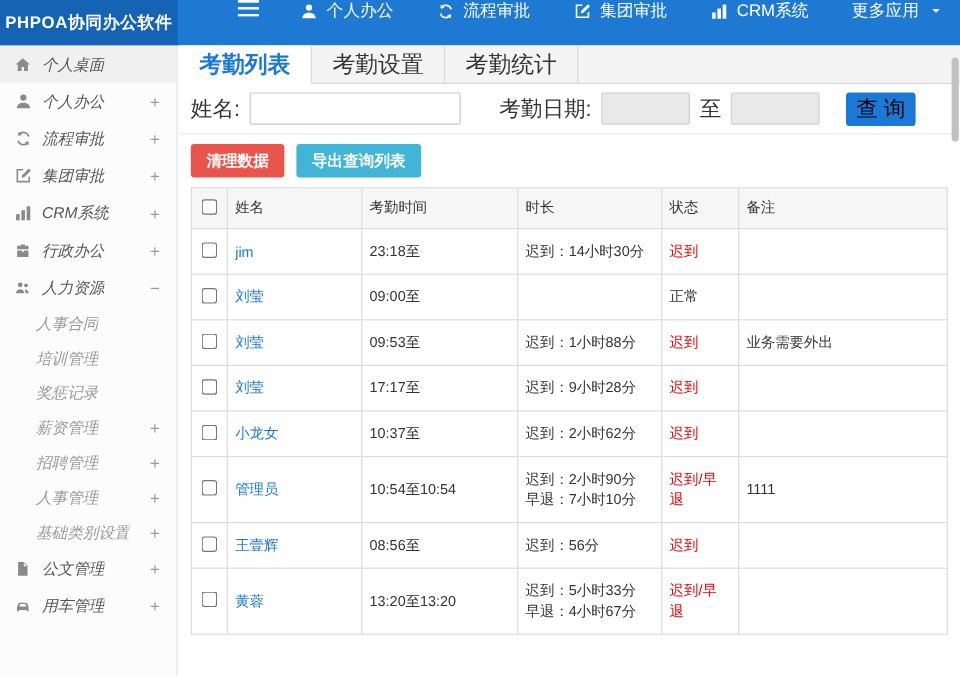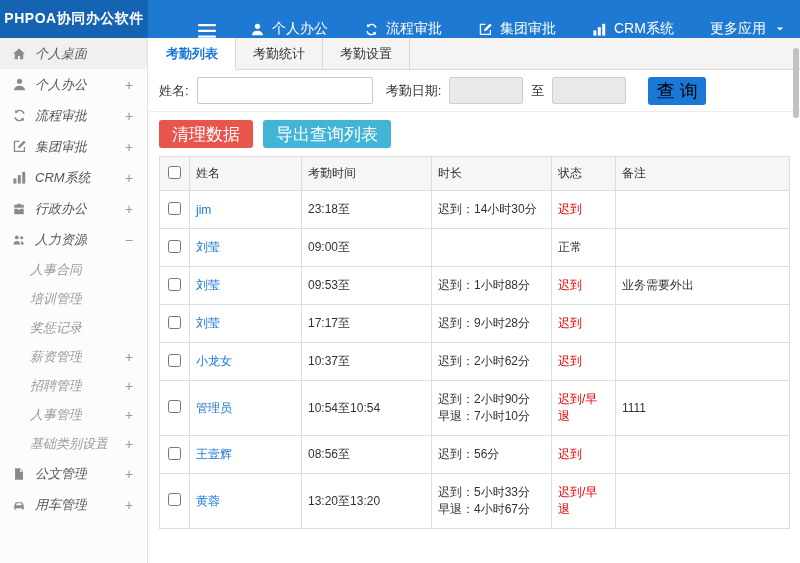--- a/index.html
+++ b/index.html
@@ -6,21 +6,21 @@
   html,body { width:800px; height:563px; overflow:hidden; }
   body {
     font-family:"Liberation Sans","DejaVu Sans",sans-serif;
     font-size:13px; color:#333; background:#fff; position:relative;
   }
   .app { position:absolute; inset:0; }
 
   
   .header {
     position:absolute; top:0; left:0; width:800px; height:38px;
-    background:var(--header-bg); color:#fff; display:flex; align-items:flex-end;
+    background:var(--header-bg); color:#fff; display:flex; align-items:flex-start;
   }
   .logo {
     width:148px; height:38px; background:var(--logo-bg);
     display:flex; align-items:center; justify-content:center;
     font-size:14px; font-weight:bold; letter-spacing:0.5px; flex:none;
   }
   .hamburger { margin-left:50px; display:flex; align-items:center; cursor:pointer; color:#fff; }
   .topnav { display:flex; align-items:center; margin-left:34px; gap:36px; }
   .nav-item { display:flex; align-items:center; gap:7px; font-size:14px; cursor:pointer; white-space:nowrap; }
   .nav-item .icon { display:flex; align-items:center; }
@@ -39,41 +39,41 @@
   .side-item .icon { width:15px; margin-right:8px; color:#8a8a8a; display:flex; align-items:center; flex:none; }
   .side-item .lbl { white-space:nowrap; overflow:hidden; }
   .side-item .suffix { margin-left:auto; color:#9a9a9a; font-size:14px; line-height:1; }
   .side-item.sub { height:29px; padding-left:30px; color:#999; }
 
   
   .main { position:absolute; top:38px; left:149px; width:651px; height:525px; background:#fff; }
 
   .tabbar { height:32px; background:#f4f4f4; border-bottom:1px solid #d9d9d9; display:flex; }
   .tab {
-    padding:12px 17px; display:flex; align-items:center; font-size:13px;
+    padding:12px 17px; display:flex; align-items:center; font-size:19px;
     border-right:1px solid #d9d9d9; border-bottom:1px solid #d9d9d9;
     margin-bottom:-1px; cursor:pointer; color:#333; background:transparent; white-space:nowrap;
   }
   .tab.active { background:#fff; border-bottom-color:#fff; color:var(--accent); font-weight:bold; }
 
   .filterbar {
     height:42px; display:flex; align-items:center; padding:0 10px;
     border-bottom:1px solid #ececec; gap:8px;
   }
-  .filterbar label, .filterbar .to { font-size:13px; color:#333; white-space:nowrap; }
+  .filterbar label, .filterbar .to { font-size:18px; color:#333; white-space:nowrap; }
   .name-input { width:176px; height:27px; border:1px solid #c9c9c9; border-radius:2px; padding:0 6px; font-size:13px; }
-  .date-label { margin-left:5px;text-align:center; }
+  .date-label { margin-left:24px;text-align:center; }
   .date-input { width:74px; height:27px; border:1px solid #cfcfcf; background:#e9e9e9; border-radius:2px; padding:0 6px; font-size:13px; }
   .search-btn {
     margin-left:14px; width:58px; height:28px; background:var(--accent); color:#000000;
     border:none; border-radius:3px; font-size:18px; cursor:pointer; white-space:nowrap;
   }
 
   .actionbar { height:44px; display:flex; align-items:center; gap:10px; padding:0 10px; }
-  .btn { color:#fff; border:none; border-radius:3px; height:28px; padding:0 13px; font-size:17px; cursor:pointer; white-space:nowrap; }
+  .btn { color:#fff; border:none; border-radius:3px; height:28px; padding:0 13px; font-size:13px; cursor:pointer; white-space:nowrap;font-weight:bold; }
   .btn-danger { background:var(--danger); }
   .btn-export { background:var(--export); }
 
   .table-wrap { padding:0 10px; }
   table { width:100%; border-collapse:collapse; font-size:12px; table-layout:fixed; }
   th, td { border:1px solid #ddd; padding:10px 6px; text-align:left; font-weight:normal; vertical-align:middle; word-wrap:break-word; }
   thead th { background:#f6f6f6; color:#333; padding:8px 6px; }
   .col-check { width:30px; text-align:center; }
   .col-name { width:112px; }
   .col-time { width:130px; }
@@ -267,22 +267,22 @@
         </span>
         <span class="lbl">用车管理</span>
         <span class="suffix">+</span>
       </div>
     </aside>
 
   <main class="main">
 
     <div class="tabbar">
         <div class="tab active">考勤列表</div>
+        <div class="tab">考勤设置</div>
         <div class="tab">考勤统计</div>
-        <div class="tab">考勤设置</div>
       </div>
 
     <div class="filterbar">
       <label>姓名:</label>
       <input type="text" class="name-input" value="" style="">
       <label class="date-label">考勤日期:</label>
       <input type="text" class="date-input" value="" style="">
       <span class="to">至</span>
       <input type="text" class="date-input" value="" style="">
       <button class="search-btn">查 询</button>

